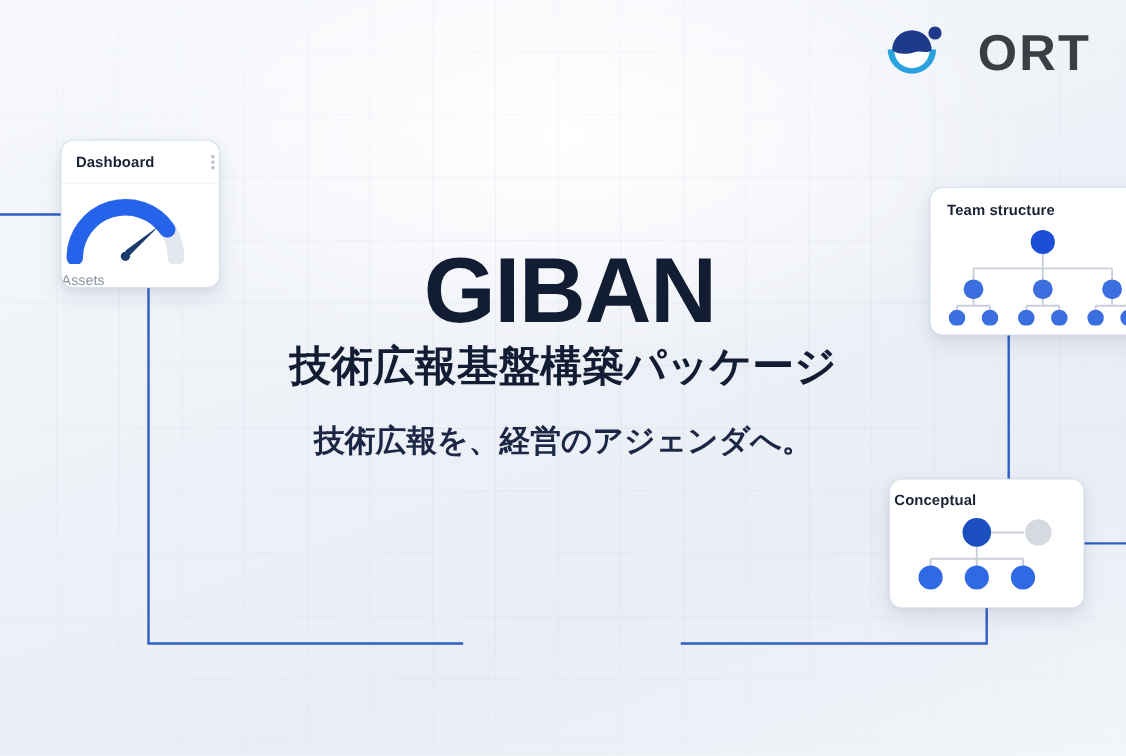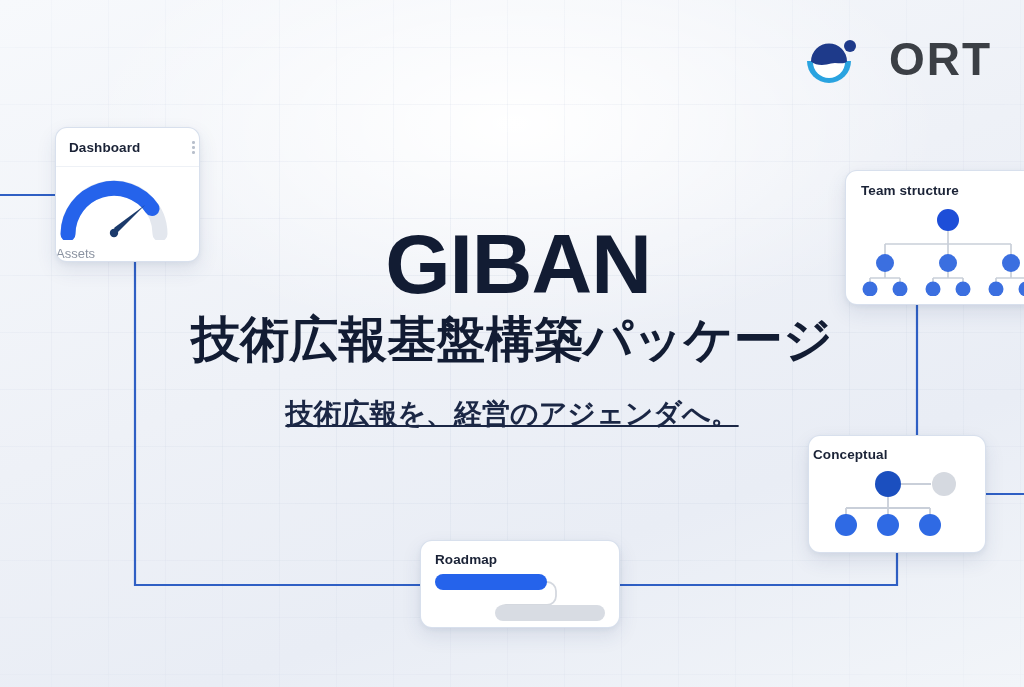--- a/index.html
+++ b/index.html
@@ -40,24 +40,24 @@
 
   #connectors {
     position: absolute;
     inset: 0;
     pointer-events: none;
   }
 
   
   #logo {
     position: absolute;
-    top: 36px;
+    top: 20px;
     right: 32px;
     display: flex;
-    align-items: flex-start;
+    align-items: center;
     gap: 30px;
   }
   #logo .mark { width: 56px; height: 56px; display:block; }
   #logo .wordmark {
     font-size: 46px;
     font-weight: bold;
     letter-spacing: 2px;
     color: #3b3f45;
     line-height: 1;
   }
@@ -86,35 +86,34 @@
     line-height: 1.02;
   }
   .title-kana {
     font-size: 40px;
     font-weight: bold;
     color: #121c33;
     letter-spacing: 0px;
   }
   .title-sub {
     margin-top: 4px;
-    font-size: 49px;
+    font-size: 38px;
     font-weight: bold;
     color: #121c33;
     letter-spacing: 0px;
     line-height: 1.12;
     white-space: nowrap;
   }
   .tagline {
     margin-top: 28px;
     font-size: 28px;
     font-weight: bold;
     color: #1b2745;
     letter-spacing: 0px;
     white-space: nowrap;
-    text-decoration: underline;
   }
 
   
   .card {
     position: absolute;
     background: #ffffff;
     border-radius: 12px;
     border: 1px solid rgba(203,213,231,0.75);
     box-shadow: 0 8px 20px rgba(40,60,110,0.10), 0 2px 5px rgba(40,60,110,0.06);
     box-sizing: border-box;
@@ -257,24 +256,14 @@
         </g>
         <circle cx="75" cy="18" r="13" fill="#1b4fbf"></circle>
         <circle cx="131" cy="18" r="12" fill="#d5d9e0"></circle>
         <circle cx="33" cy="59" r="11" fill="#2f6ae4"></circle>
         <circle cx="75" cy="59" r="11" fill="#2f6ae4"></circle>
         <circle cx="117" cy="59" r="11" fill="#2f6ae4"></circle>
       </svg>
     </div>
   </div>
 
-  <div class="card" id="card-roadmap">
-    <div class="pad">
-      <div class="card-title">Roadmap</div>
-      <svg class="chart" width="175" height="52" viewBox="0 0 175 52">
-        <path d="M108,10 L112,10 a9,9 0 0 1 9,9 L121,24 a9,9 0 0 1 -9,9 L71,33 a9,9 0 0 0 -9,9 L62,42" fill="none" stroke="#d4d8df" stroke-width="1.8"></path>
-        <rect x="0" y="2" width="112" height="16" rx="8" fill="#2563eb"></rect>
-        <rect x="60" y="33" width="110" height="16" rx="8" fill="#d8dce3"></rect>
-      </svg>
-    </div>
-  </div>
 
 </div>
 
 </body></html>

